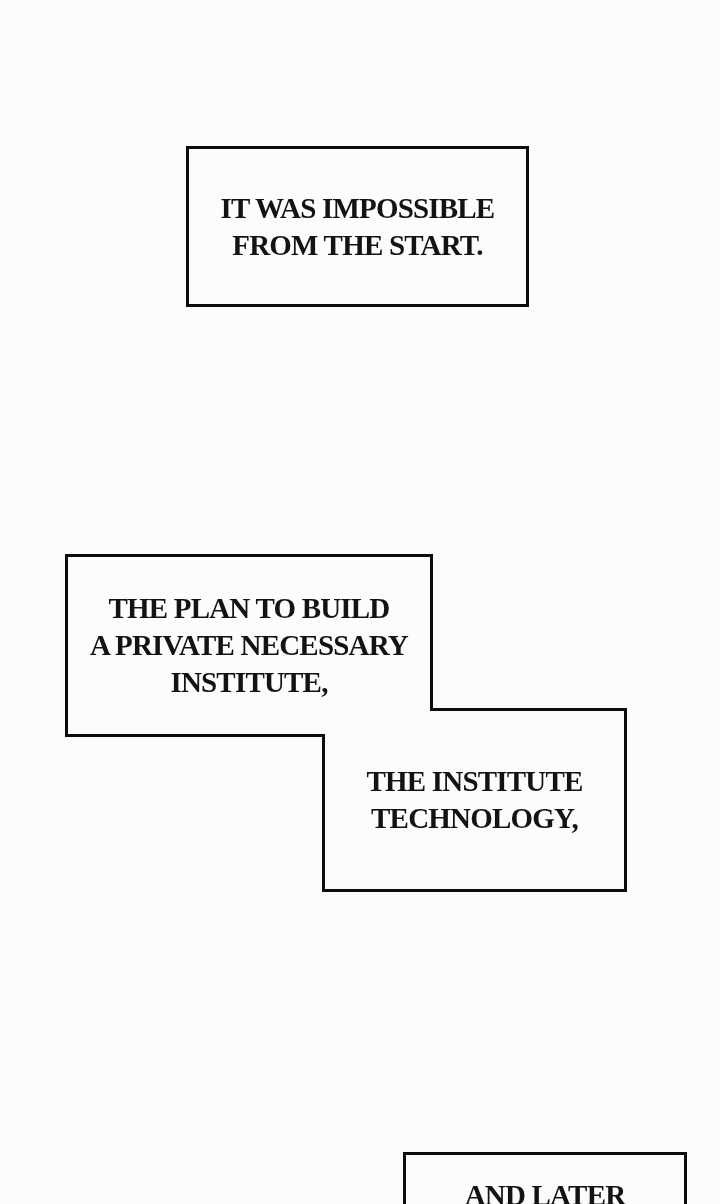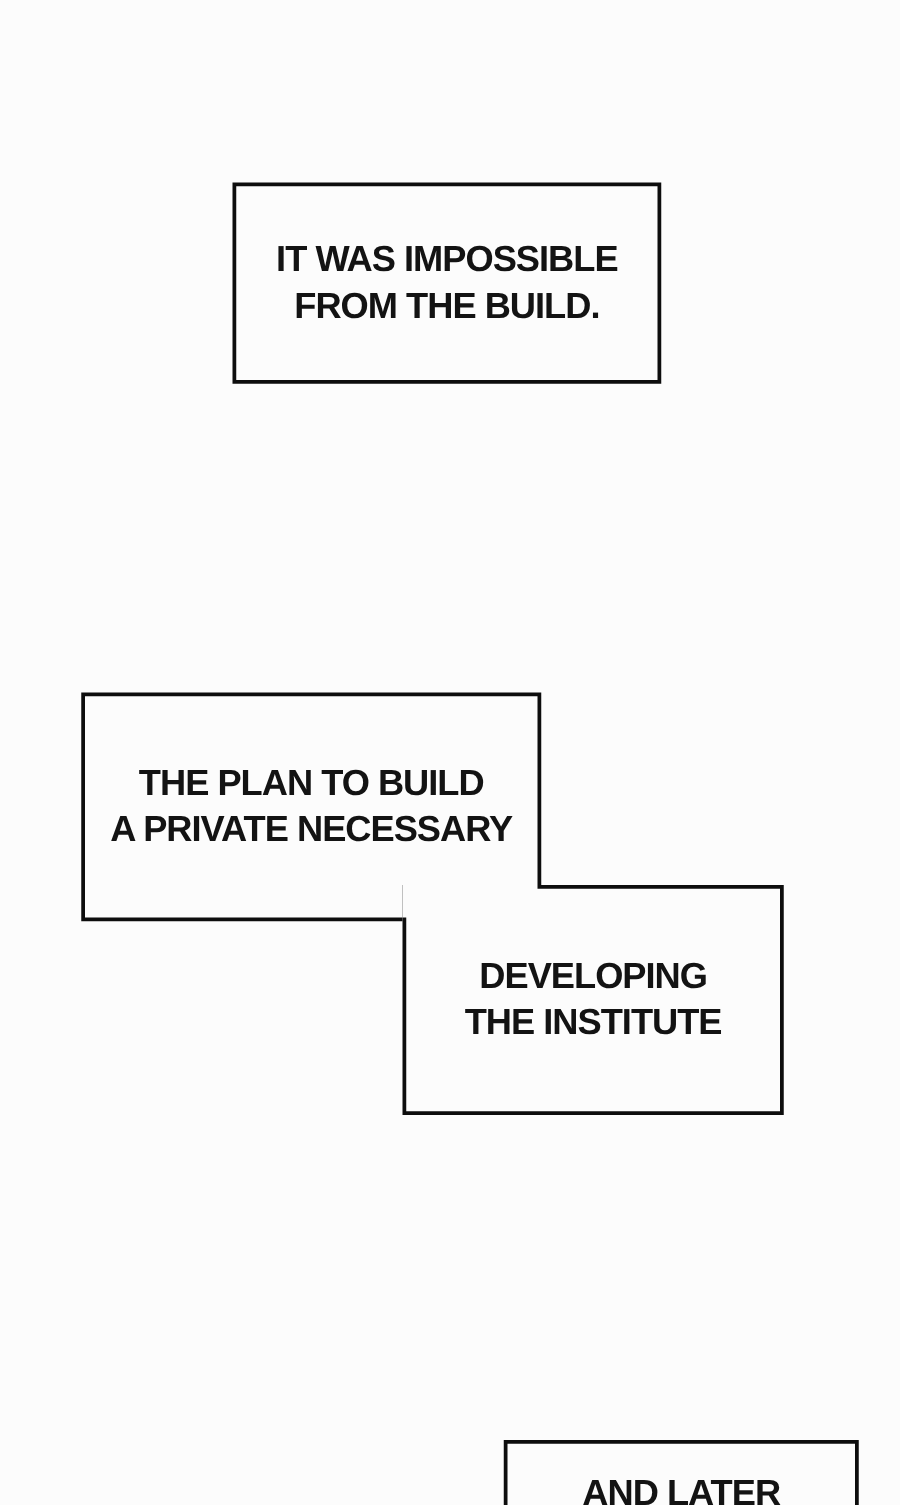--- a/index.html
+++ b/index.html
@@ -8,20 +8,21 @@
     --ink:#131313;
   }
   html,body{margin:0;padding:0;}
   body{background:var(--bg);font-family:"Liberation Sans", sans-serif;}
   .page{
     position:relative;
     width:720px;height:1204px;
     margin:0 auto;
     background:var(--bg);
     overflow:hidden;
+    font-family:Liberation Serif, serif;
   }
   .caption-box{
     position:absolute;
     box-sizing:border-box;
     background:var(--bg);
     border:3px solid var(--border);
     display:flex;
     flex-direction:column;
     align-items:center;
     justify-content:center;
@@ -54,31 +55,32 @@
     padding-top:22px;
   }
 </style>
 </head>
 <body>
 
 <div class="page">
 
   <div class="caption-box box1">
     <span class="caption-line">IT WAS IMPOSSIBLE</span>
-    <span class="caption-line">FROM THE BUILD.</span>
+    <span class="caption-line">FROM THE START.</span>
   </div>
 
   <div class="caption-box box2">
     <span class="caption-line">THE PLAN TO BUILD</span>
     <span class="caption-line">A PRIVATE NECESSARY</span>
+    <span class="caption-line">INSTITUTE,</span>
   </div>
 
   <div class="caption-box box3">
-    <span class="caption-line">DEVELOPING</span>
     <span class="caption-line">THE INSTITUTE</span>
+    <span class="caption-line">TECHNOLOGY,</span>
   </div>
 
   <div class="join-patch"></div>
 
   <div class="caption-box box4">
     <span class="caption-line">AND LATER</span>
   </div>
 
 </div>
 

